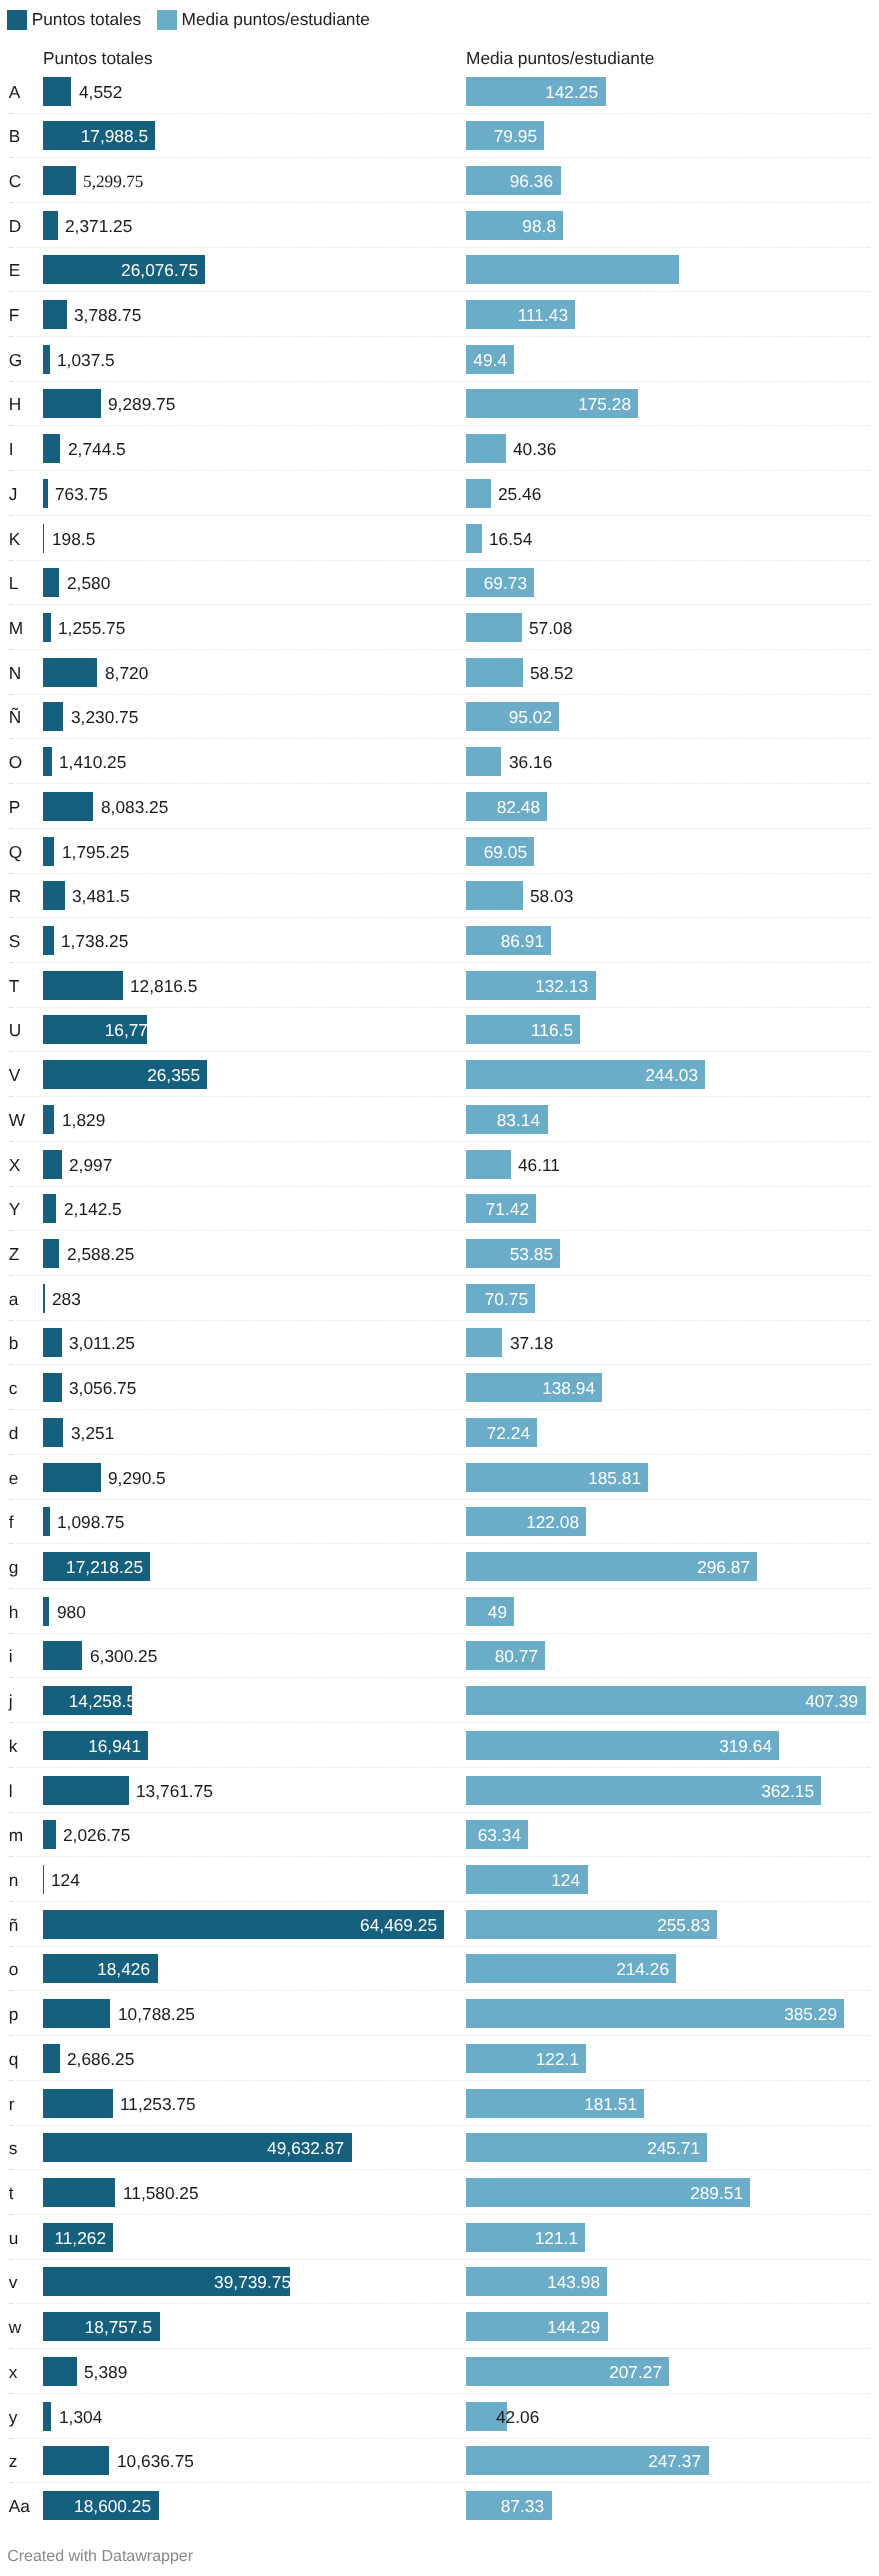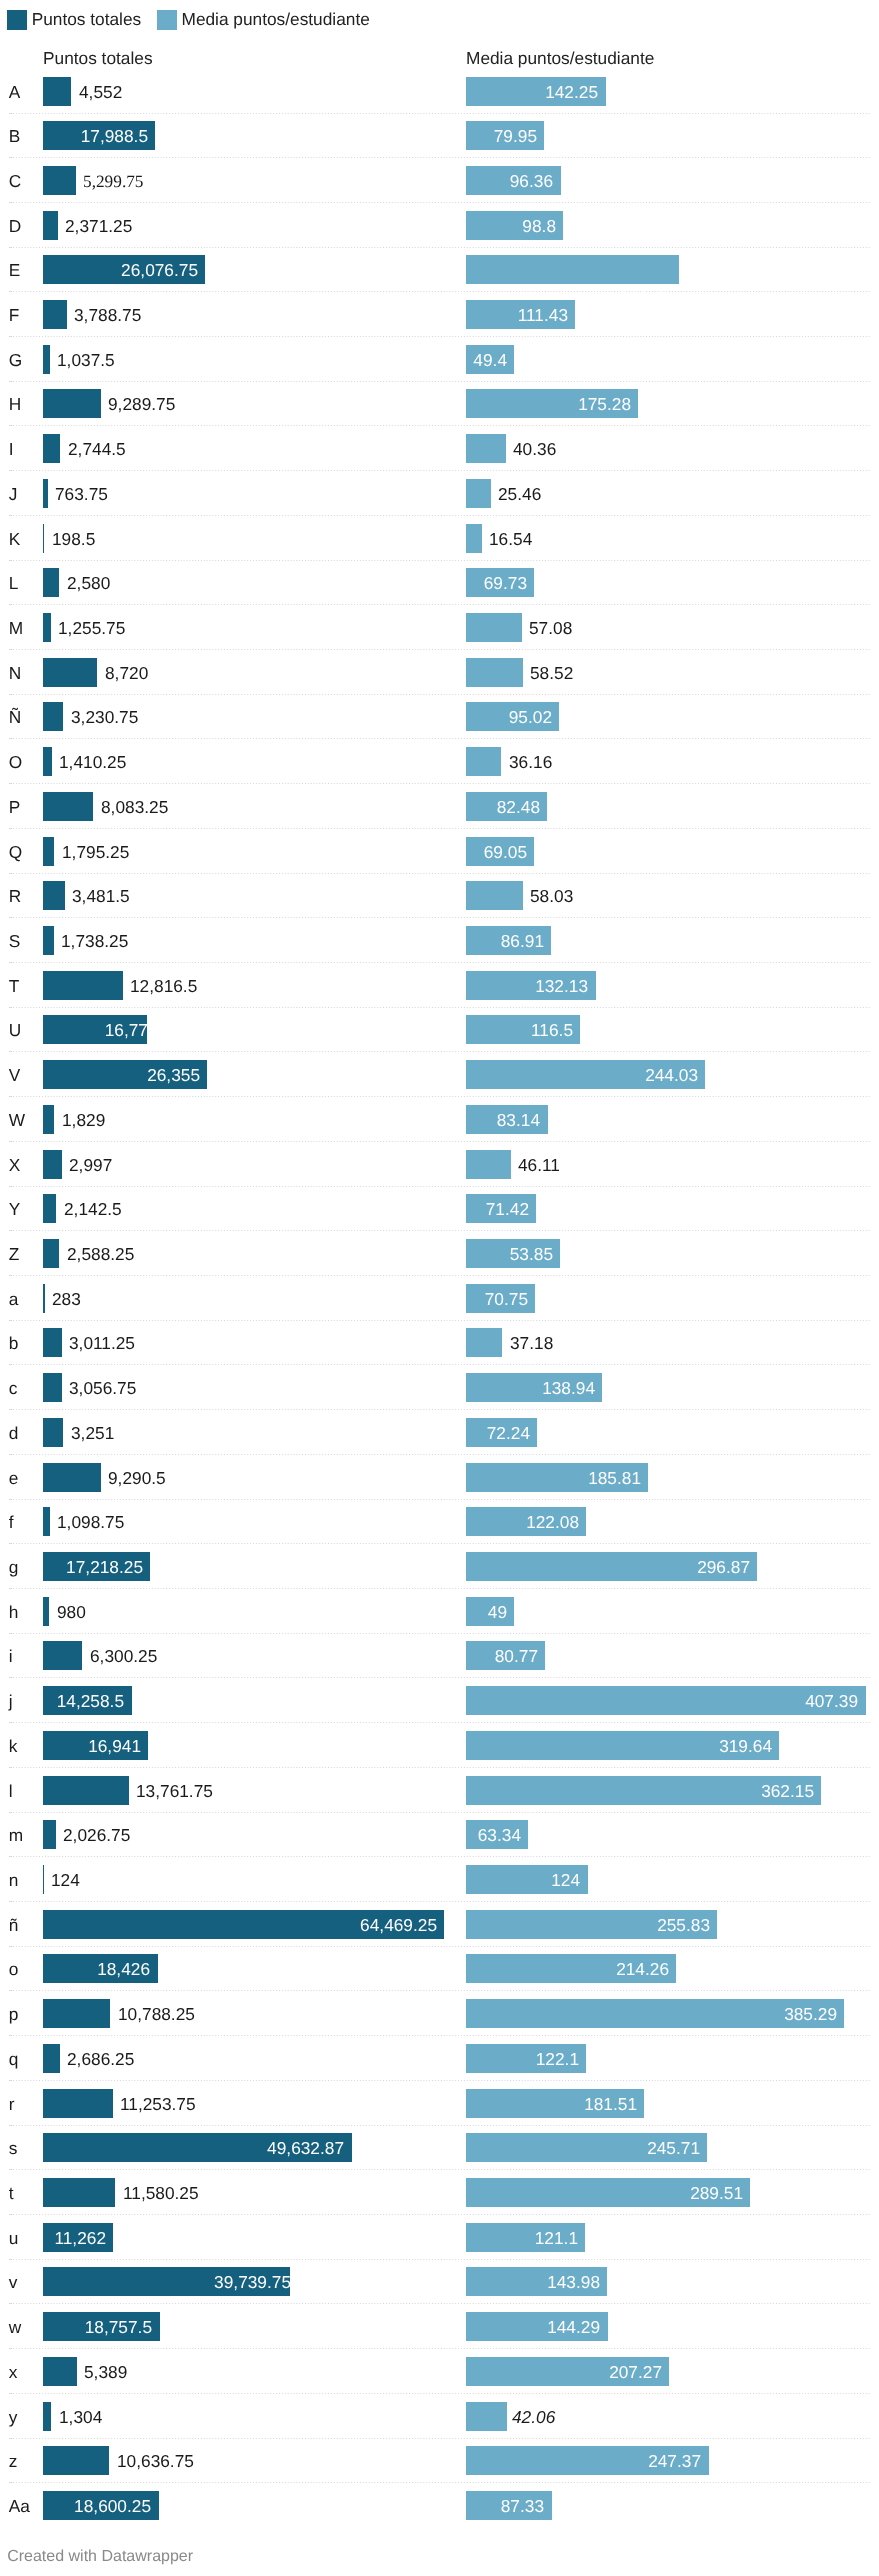--- a/index.html
+++ b/index.html
@@ -355,21 +355,21 @@
     <div class="row" style="top: 1633px;">
       <div class="cat">i</div>
       <div class="bar" style="left: 43px; width: 39px; background: rgb(22, 96, 127);"></div>
       <div class="vlabel out" style="left: 90px;">6,300.25</div>
       <div class="bar" style="left: 466px; width: 79px; background: rgb(107, 172, 201);"></div>
       <div class="vlabel in" style="left: 466px; width: 72px;">80.77</div>
     </div>
     <div class="row" style="top: 1678px;">
       <div class="cat">j</div>
       <div class="bar" style="left: 43px; width: 89px; background: rgb(22, 96, 127);"></div>
-      <div class="vlabel in" style="left: 43px; width: 81px;">14,258.5</div>
+      <div class="vlabel in" style="left: 43px; width: 81px; padding-left: 12px;">14,258.5</div>
       <div class="bar" style="left: 466px; width: 400px; background: rgb(107, 172, 201);"></div>
       <div class="vlabel in" style="left: 466px; width: 392px;">407.39</div>
     </div>
     <div class="row" style="top: 1723px;">
       <div class="cat">k</div>
       <div class="bar" style="left: 43px; width: 105px; background: rgb(22, 96, 127);"></div>
       <div class="vlabel in" style="left: 43px; width: 98px;">16,941</div>
       <div class="bar" style="left: 466px; width: 313px; background: rgb(107, 172, 201);"></div>
       <div class="vlabel in" style="left: 466px; width: 306px;">319.64</div>
     </div>
@@ -469,21 +469,21 @@
       <div class="bar" style="left: 43px; width: 34px; background: rgb(22, 96, 127);"></div>
       <div class="vlabel out" style="left: 84px;">5,389</div>
       <div class="bar" style="left: 466px; width: 203px; background: rgb(107, 172, 201);"></div>
       <div class="vlabel in" style="left: 466px; width: 196px;">207.27</div>
     </div>
     <div class="row" style="top: 2394px;">
       <div class="cat">y</div>
       <div class="bar" style="left: 43px; width: 8px; background: rgb(22, 96, 127);"></div>
       <div class="vlabel out" style="left: 59px;">1,304</div>
       <div class="bar" style="left: 466px; width: 41px; background: rgb(107, 172, 201);"></div>
-      <div class="vlabel out" style="left: 512px; font-style: italic;">42.06</div>
+      <div class="vlabel out" style="left: 496px;">42.06</div>
     </div>
     <div class="row" style="top: 2438px;">
       <div class="cat">z</div>
       <div class="bar" style="left: 43px; width: 66px; background: rgb(22, 96, 127);"></div>
       <div class="vlabel out" style="left: 117px;">10,636.75</div>
       <div class="bar" style="left: 466px; width: 243px; background: rgb(107, 172, 201);"></div>
       <div class="vlabel in" style="left: 466px; width: 235px;">247.37</div>
     </div>
     <div class="row" style="top: 2483px;">
       <div class="cat">Aa</div>

